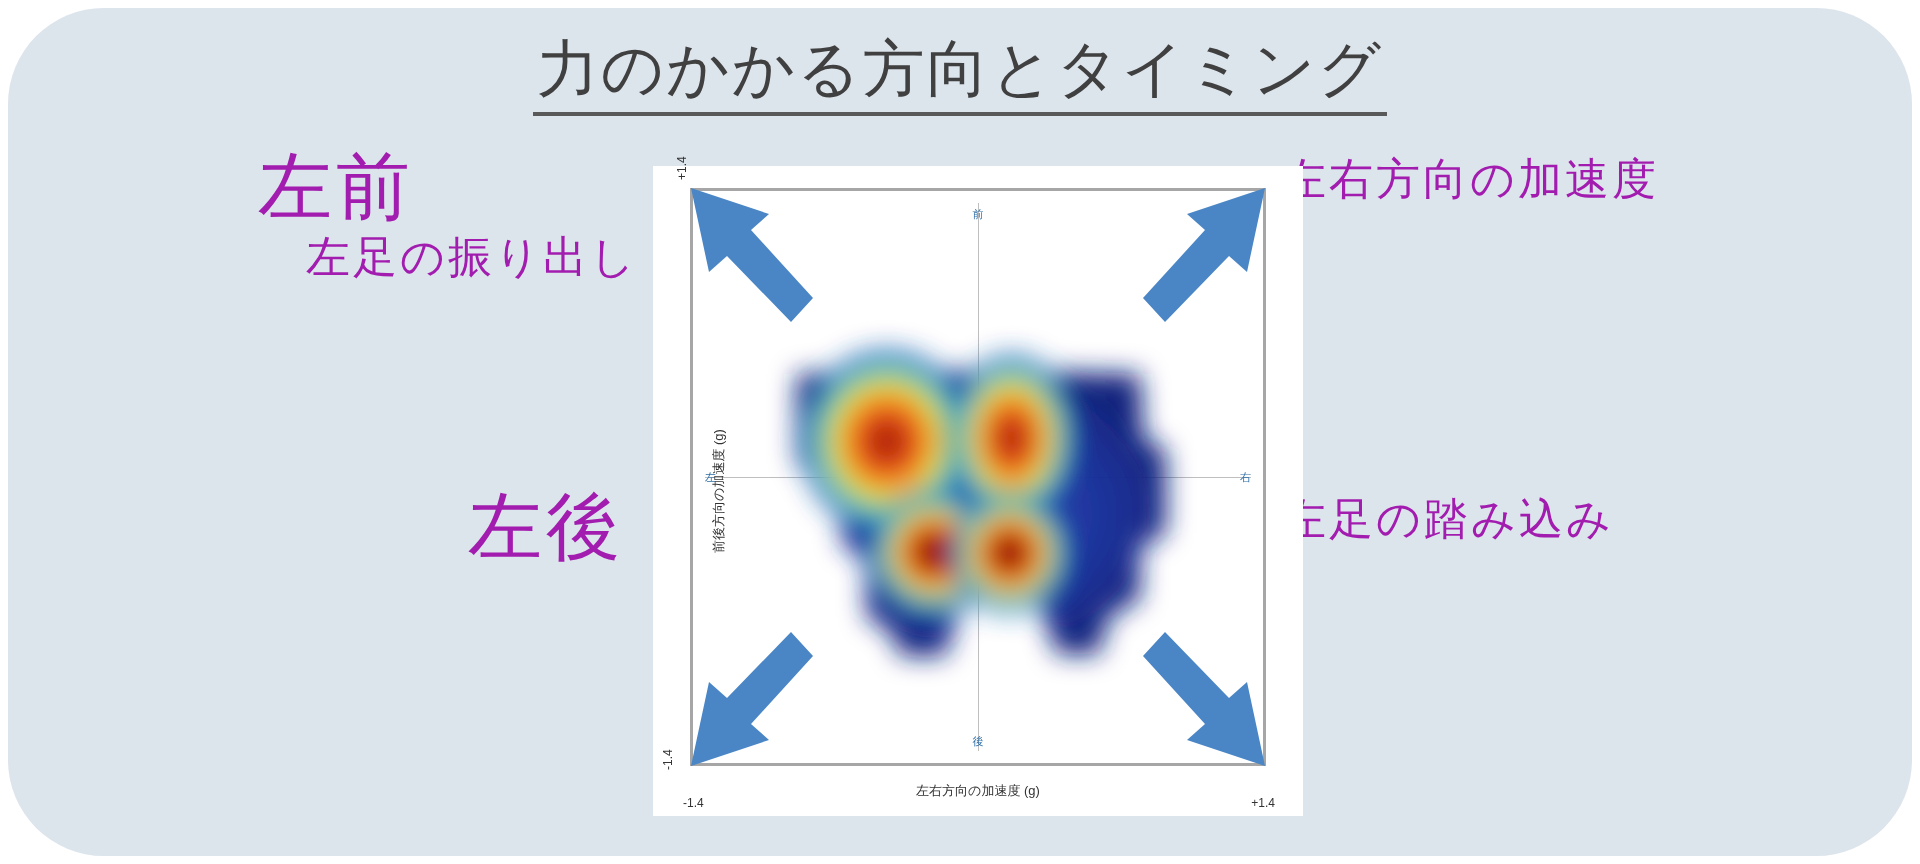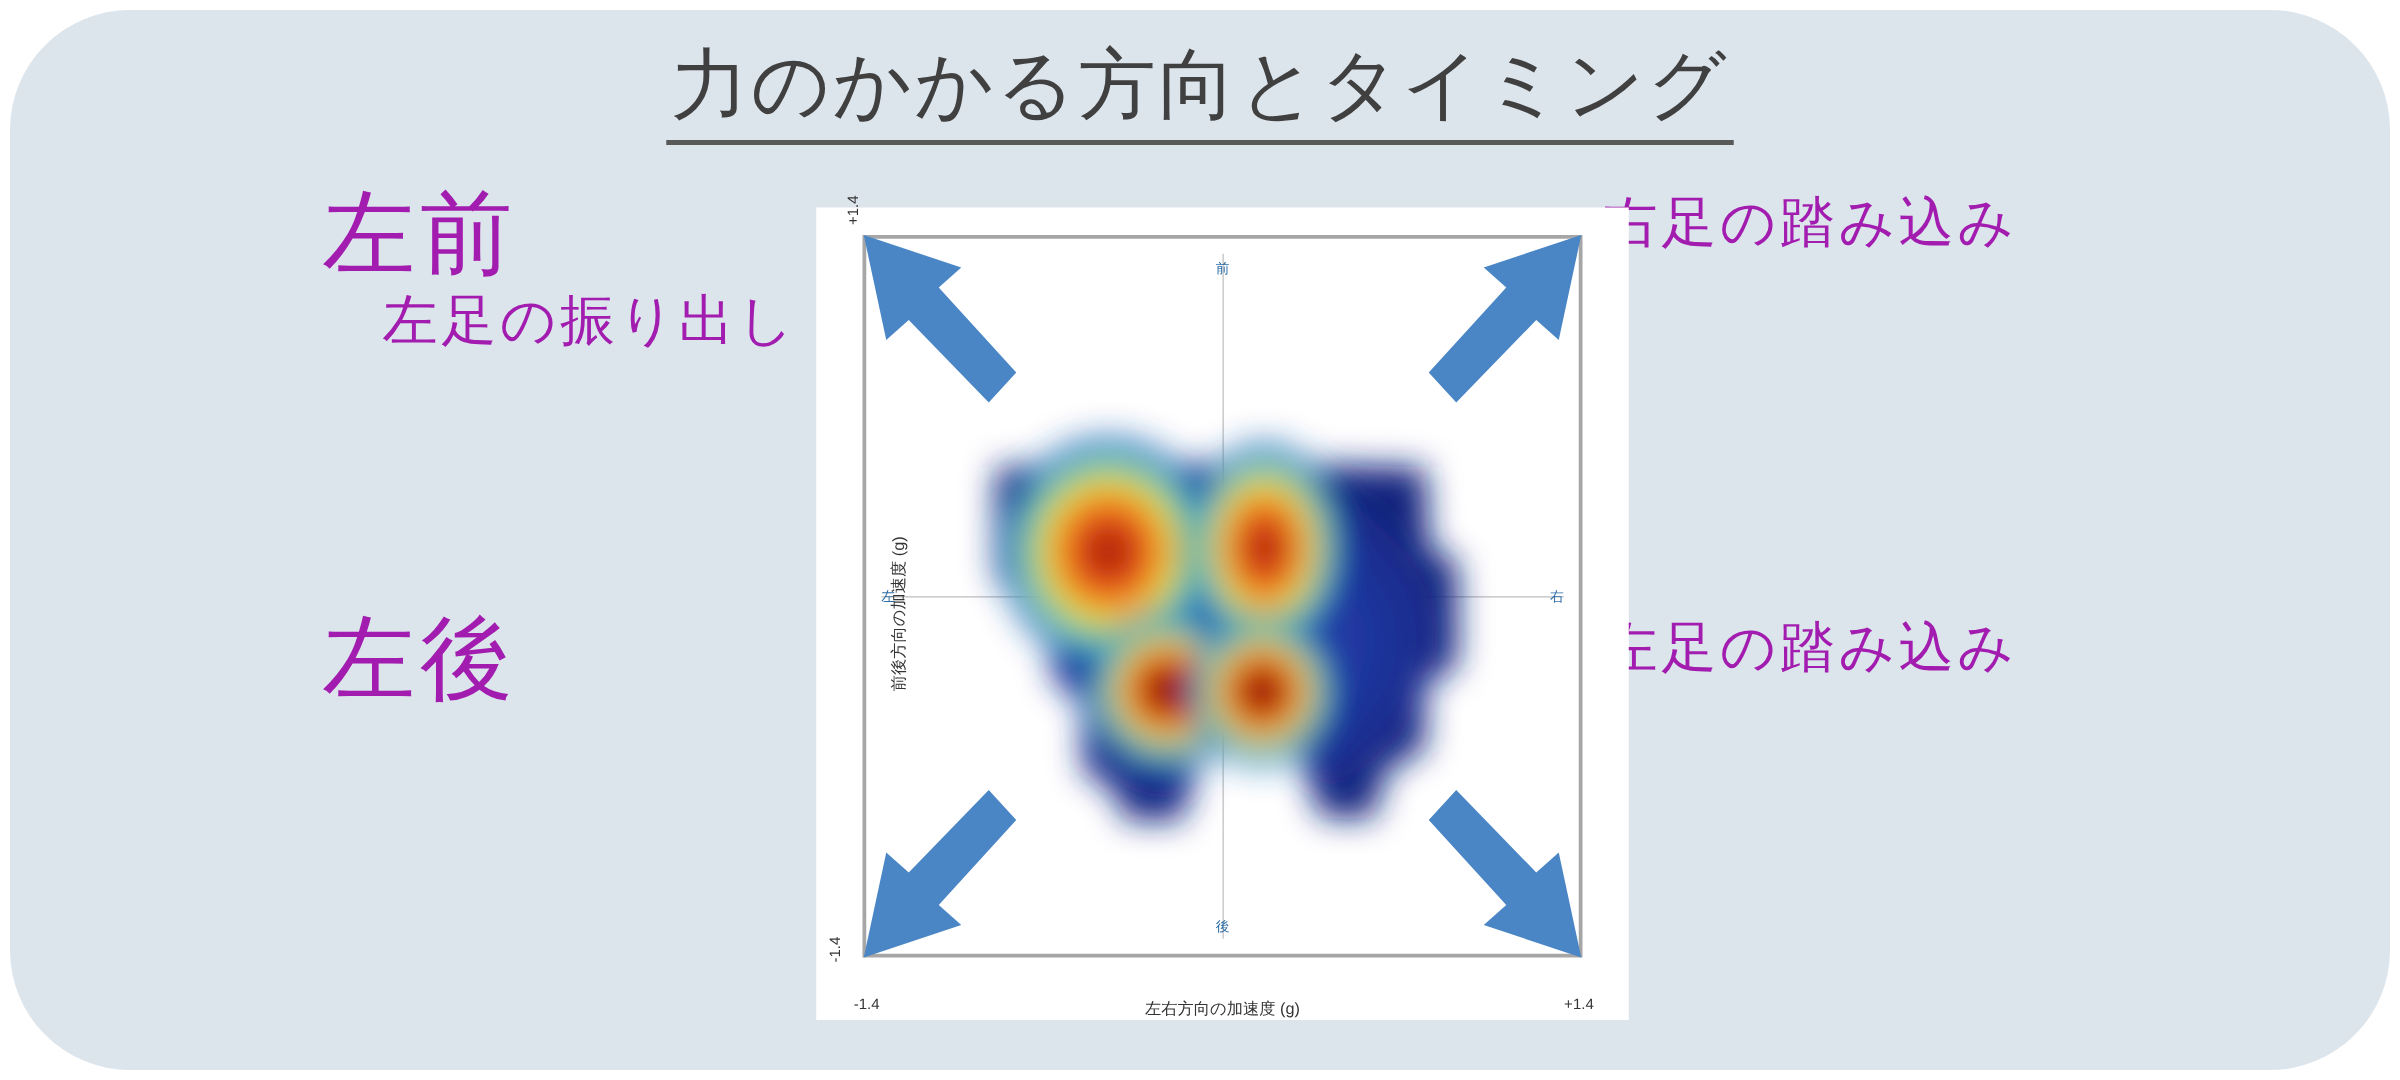--- a/index.html
+++ b/index.html
@@ -53,21 +53,21 @@
     font-size:44px;
     line-height:62px;
     letter-spacing:3px;
     display:block;
   }
   .q-lt{ left:40px; top:140px; width:590px; text-align:right; }
   .q-lt .big{ text-align:center; padding-right:14px; }
   .q-rt{ right:40px; top:140px; width:590px; text-align:left; }
   .q-rt .big{ text-align:left; padding-left:6px; }
   .q-lb{ left:40px; top:480px; width:590px; text-align:right; }
-  .q-lb .big{ text-align:center; padding-right:14px; }
+  .q-lb .big{ padding-right:14px; }
   .q-rb{ right:40px; top:480px; width:590px; text-align:left; }
   .q-rb .big{ text-align:left; padding-left:6px; }
 
   
   .chart-frame{
     position:absolute;
     left:645px; top:158px;
     width:650px; height:650px;
     background:#ffffff;
     box-sizing:border-box;
@@ -101,21 +101,21 @@
 
   .tick{
     position:absolute;font-size:12px;color:#333;white-space:nowrap;
   }
   .tick-x-min{ left:30px; bottom:6px; }
   .tick-x-max{ right:28px; bottom:6px; }
   .tick-y-max{ left:22px; top:14px; transform:rotate(-90deg);transform-origin:left top; }
   .tick-y-min{ left:22px; bottom:46px; transform:rotate(-90deg);transform-origin:left bottom; }
 
   .axis-title-x{
-    position:absolute;left:0;right:0;bottom:0;
+    position:absolute;left:0;right:0;bottom:16px;
     text-align:center;font-size:13px;color:#333;
   }
   .axis-title-y{
     position:absolute;left:4px;top:50%;
     font-size:13px;color:#333;
     transform:translateY(-50%) rotate(-90deg);
     transform-origin:center center;
     white-space:nowrap;
   }
   .heatmap{
@@ -135,21 +135,21 @@
     <div class="title">
       <span class="u">力のかかる方向とタイミング</span>
     </div>
 
     <div class="quad q-lt">
       <span class="big">左前</span>
       <span class="small">左足の振り出し</span>
     </div>
 
     <div class="quad q-rt">
-      <span class="small">右足の踏み込み</span>
+      <span class="small">左右方向の加速度</span>
     </div>
 
     <div class="quad q-lb">
       <span class="big">左後</span>
     </div>
 
     <div class="quad q-rb">
       <span class="small">左足の踏み込み</span>
     </div>
 

